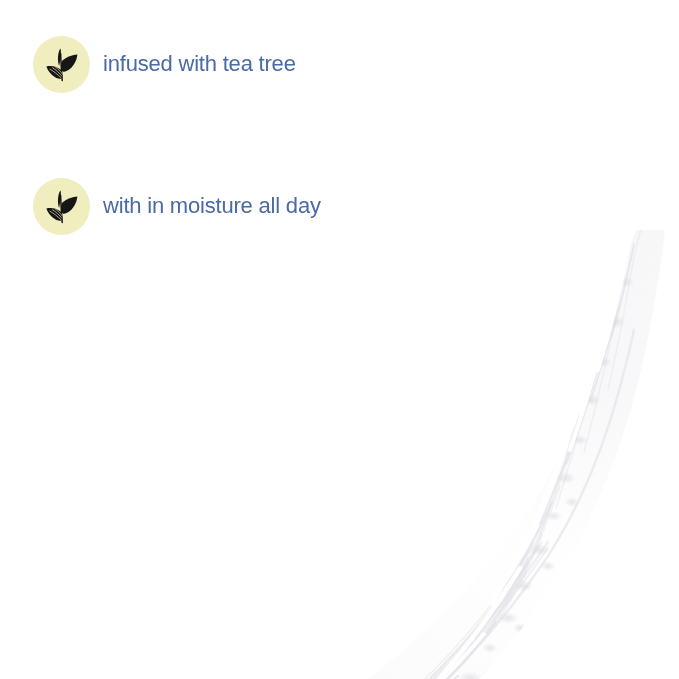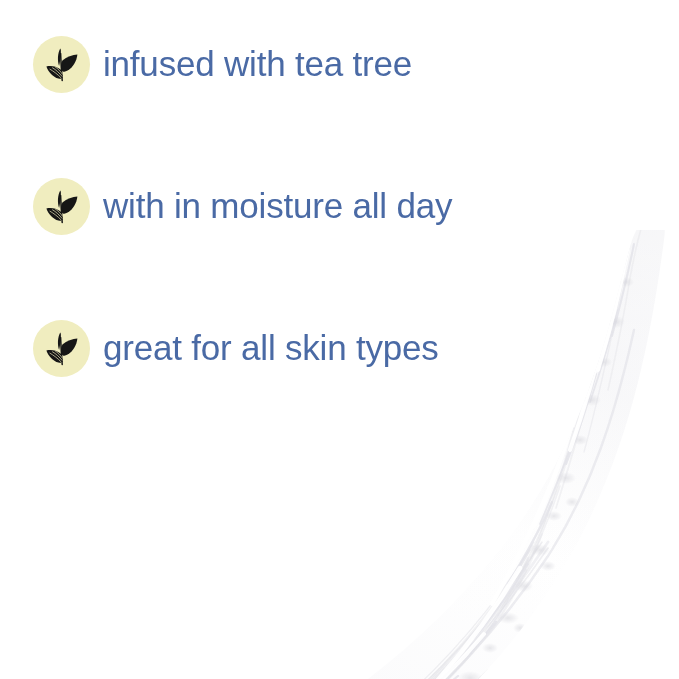--- a/index.html
+++ b/index.html
@@ -48,21 +48,21 @@
   }
   .badge svg {
     position: absolute;
     left: 0; top: 0;
     width: 57px; height: 57px;
     display: block;
   }
 
   .feature-label {
     color: #4a6aa5;
-    font-size: 35px;
+    font-size: 22px;
     line-height: 1;
     letter-spacing: -0.2px;
     white-space: nowrap;
     font-weight: 400;
     padding-bottom: 2px;
   }
 </style>
 </head>
 <body>
 
@@ -253,30 +253,14 @@
         <g stroke="#f0edbf" stroke-width="0.7" fill="none" opacity="0.95">
           <path d="M16.6 33.0 C20.6 35.2 25.0 38.6 28.4 42.2"></path>
           <path d="M19.2 31.6 C23.0 33.8 26.6 37.2 29.2 40.6"></path>
           <path d="M22.0 30.8 C25.0 32.8 27.8 35.6 29.6 38.4"></path>
         </g>
       </svg>
     </div>
     <div class="feature-label">with in moisture all day</div>
   </div>
 
-  <div class="feature-row" id="feature-row-2">
-    <div class="badge">
-      <svg viewBox="0 0 57 57" aria-hidden="true">
-        <path d="M27.2 12.5 C24.6 17.6 24.3 24.4 26.1 30.1 C27.0 27.0 27.4 22.0 27.8 17.6 C28.0 15.0 28.0 13.2 27.2 12.5 Z" fill="#161616"></path>
-        <path d="M27.6 17.5 C27.9 25.5 28.4 34.5 29.2 44.5" stroke="#161616" stroke-width="1.5" fill="none" stroke-linecap="round"></path>
-        <path d="M29.4 24.6 C33.6 20.7 39.8 18.6 44.4 18.4 C43.8 24.6 40.0 31.4 34.6 34.6 C32.0 36.1 29.8 36.0 28.8 34.4 C27.9 31.4 27.6 27.2 29.4 24.6 Z" fill="#161616"></path>
-        <path d="M27.6 33.4 C23.6 30.2 17.6 29.2 13.4 30.4 C15.2 35.8 20.0 40.8 25.4 42.6 C28.0 43.3 29.6 42.6 29.8 40.8 C29.4 38.0 29.2 35.0 27.6 33.4 Z" fill="#161616"></path>
-        <g stroke="#f0edbf" stroke-width="0.7" fill="none" opacity="0.95">
-          <path d="M16.6 33.0 C20.6 35.2 25.0 38.6 28.4 42.2"></path>
-          <path d="M19.2 31.6 C23.0 33.8 26.6 37.2 29.2 40.6"></path>
-          <path d="M22.0 30.8 C25.0 32.8 27.8 35.6 29.6 38.4"></path>
-        </g>
-      </svg>
-    </div>
-    <div class="feature-label">great for all skin types</div>
-  </div>
 
 </div>
 
 </body></html>

